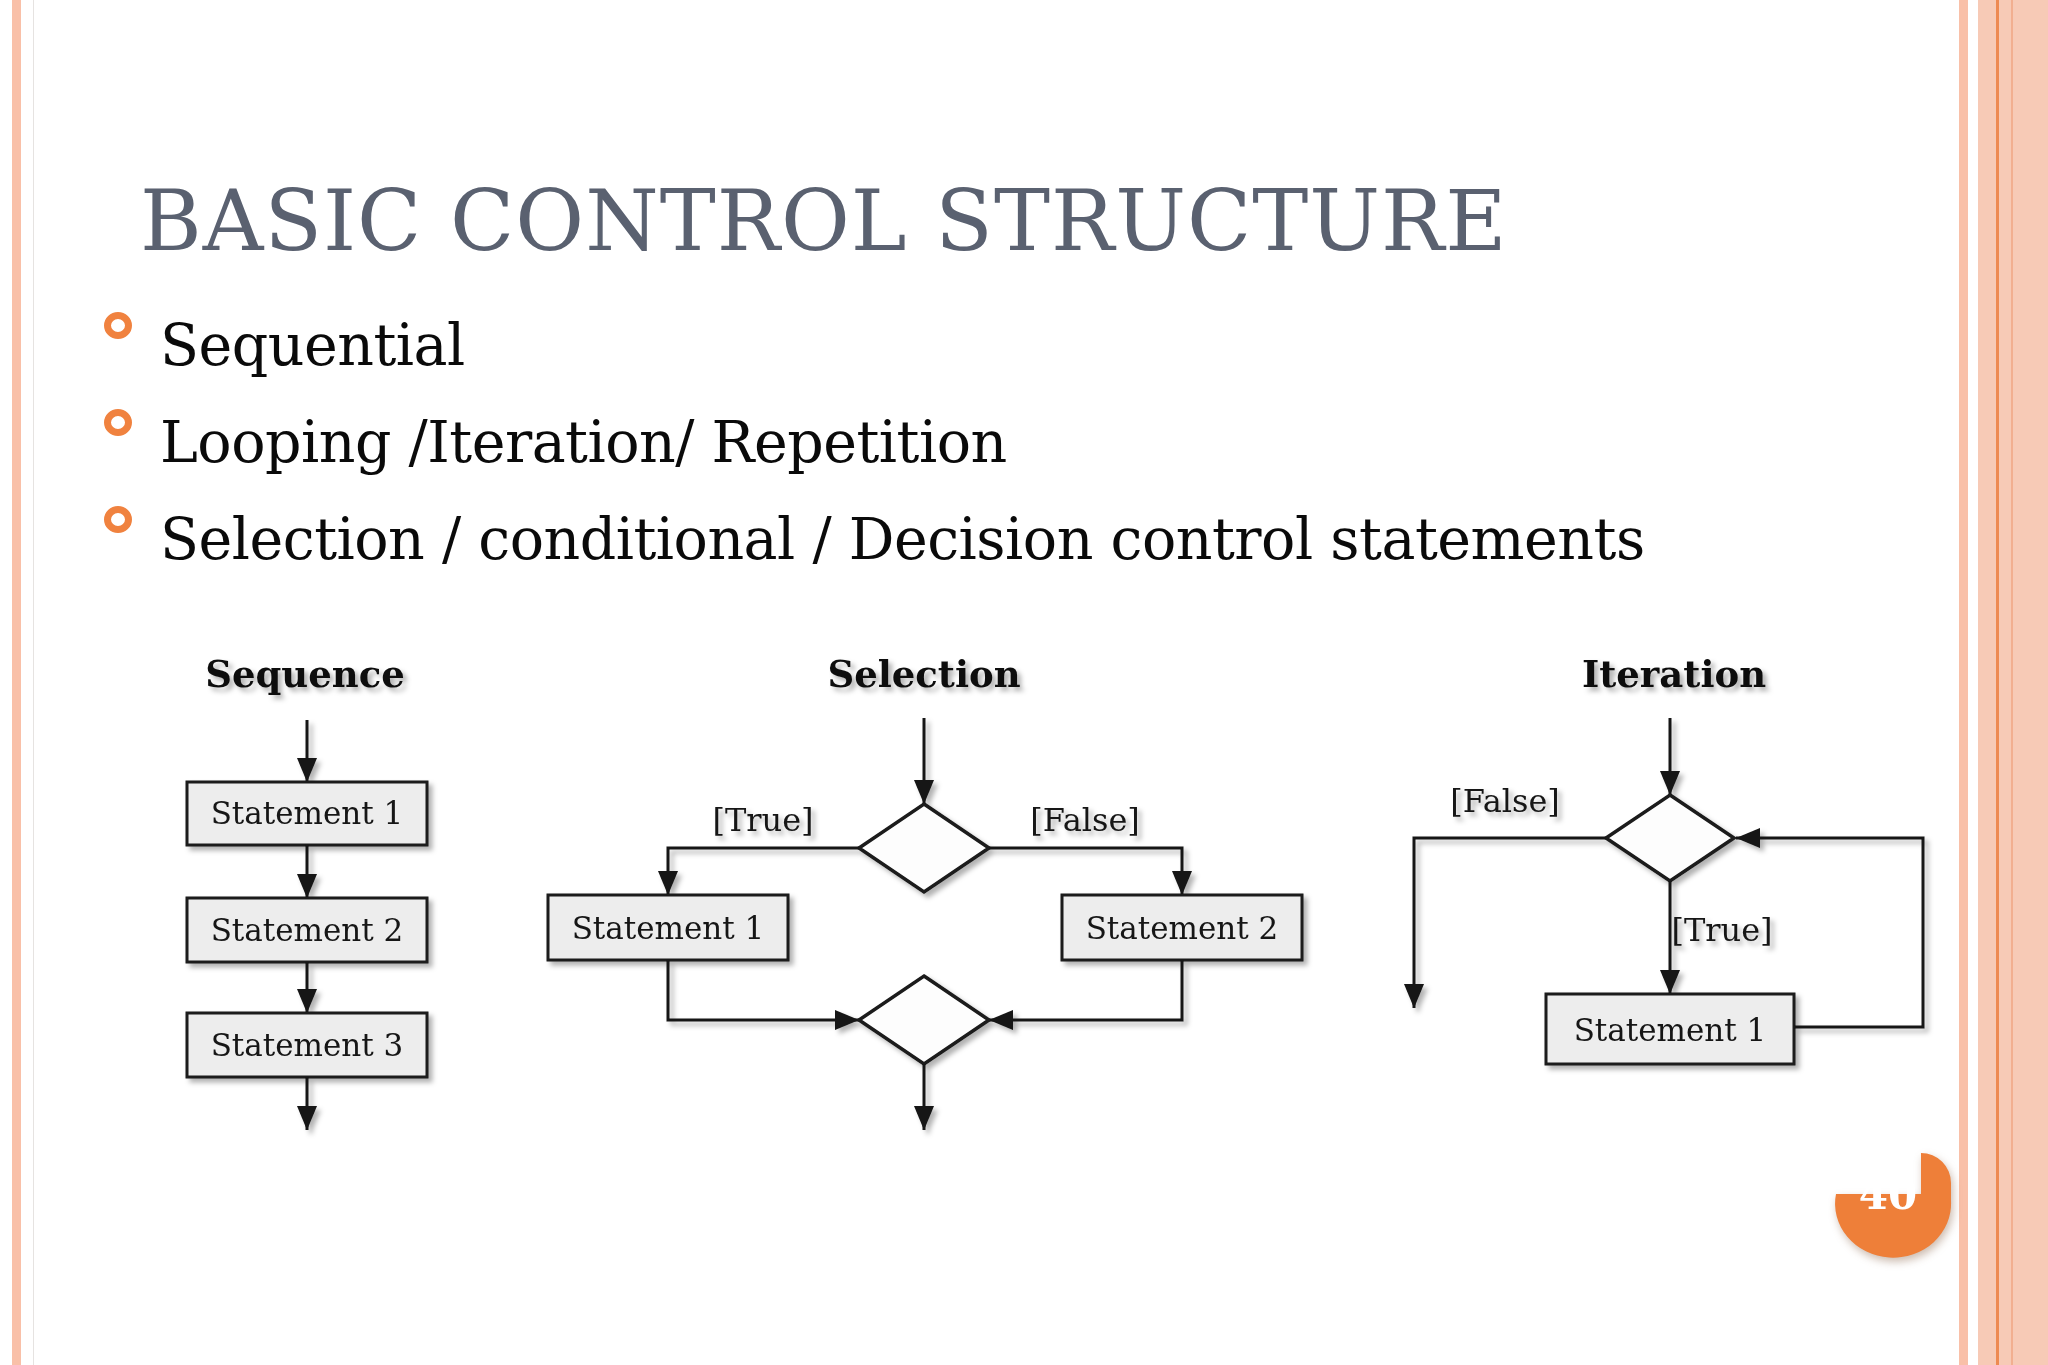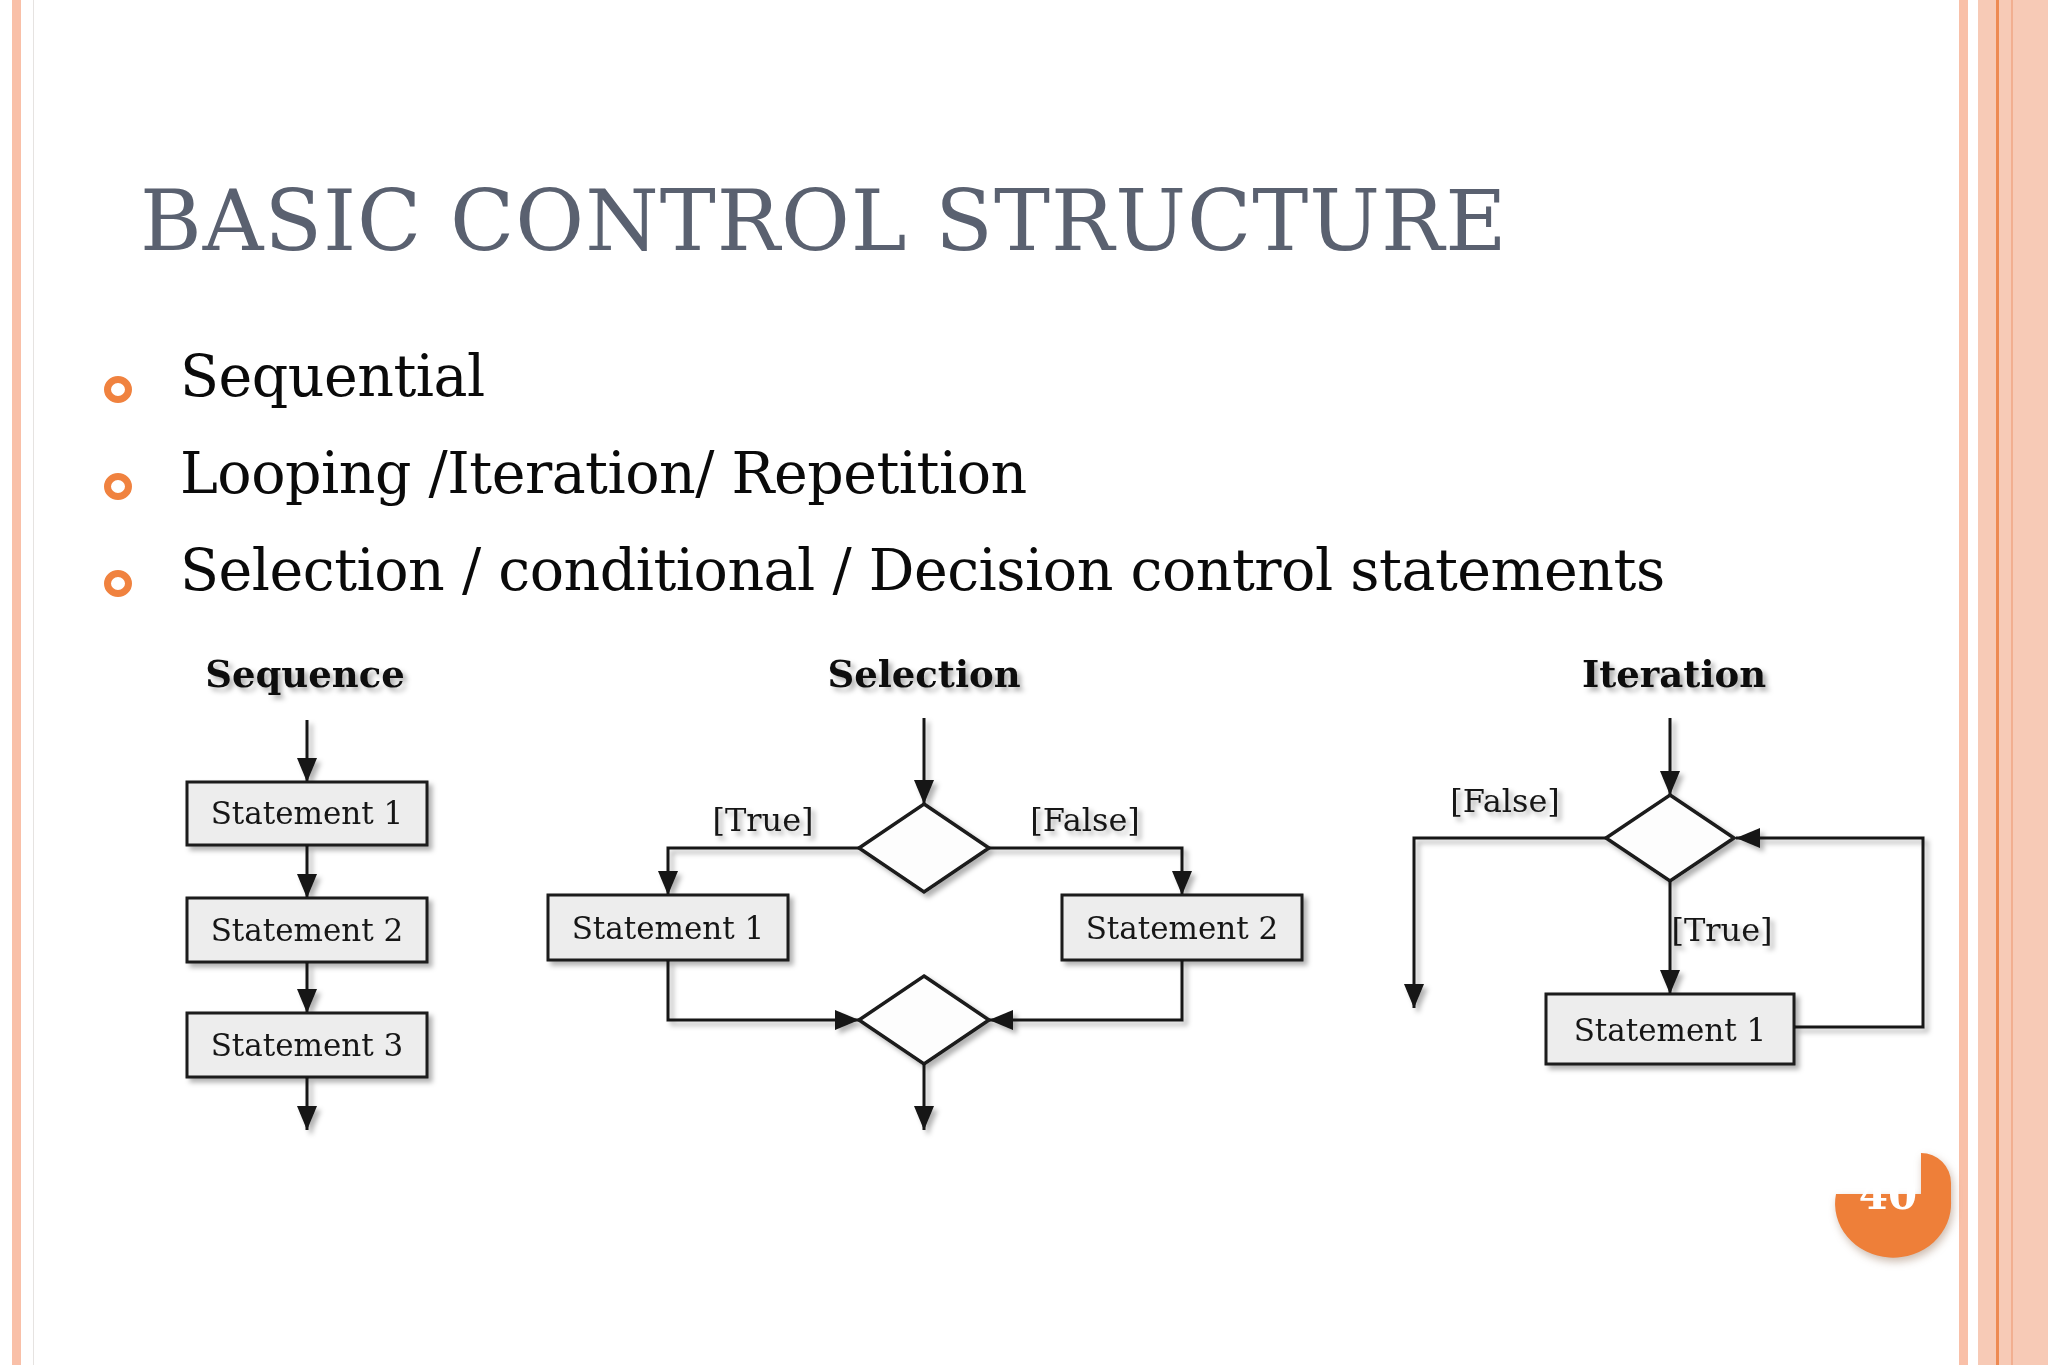--- a/index.html
+++ b/index.html
@@ -16,21 +16,21 @@
   .band-line-1{position:absolute;top:0;bottom:0;left:18px;width:3px;background:#ee8a52;}
   .band-line-2{position:absolute;top:0;bottom:0;left:33px;width:2px;background:#f2af90;}
   
   .slide-title{
     position:absolute;left:124px;top:156px;margin:16px;
     font-size:84px;font-weight:400;letter-spacing:1px;
     color:#5a6170;white-space:nowrap;
   }
   
   .bullets{position:absolute;left:104px;top:312px;margin:0;padding:0;list-style:none;}
-  .bullets li{display:flex;align-items:flex-end;height:97px;gap:20px;}
+  .bullets li{display:flex;align-items:flex-start;height:97px;}
   .ring{
     flex:0 0 auto;width:14px;height:13px;border:7px solid #f0823f;
     border-radius:50%;margin-right:28px;margin-bottom:6px;
   }
   .bullet-text{
     font-size:57px;color:#0a0a0a;letter-spacing:-0.5px;white-space:nowrap;
   }
   
   .diagram-svg{position:absolute;left:0;top:0;}
   .fc-line{stroke:#141414;stroke-width:3;fill:none;}

